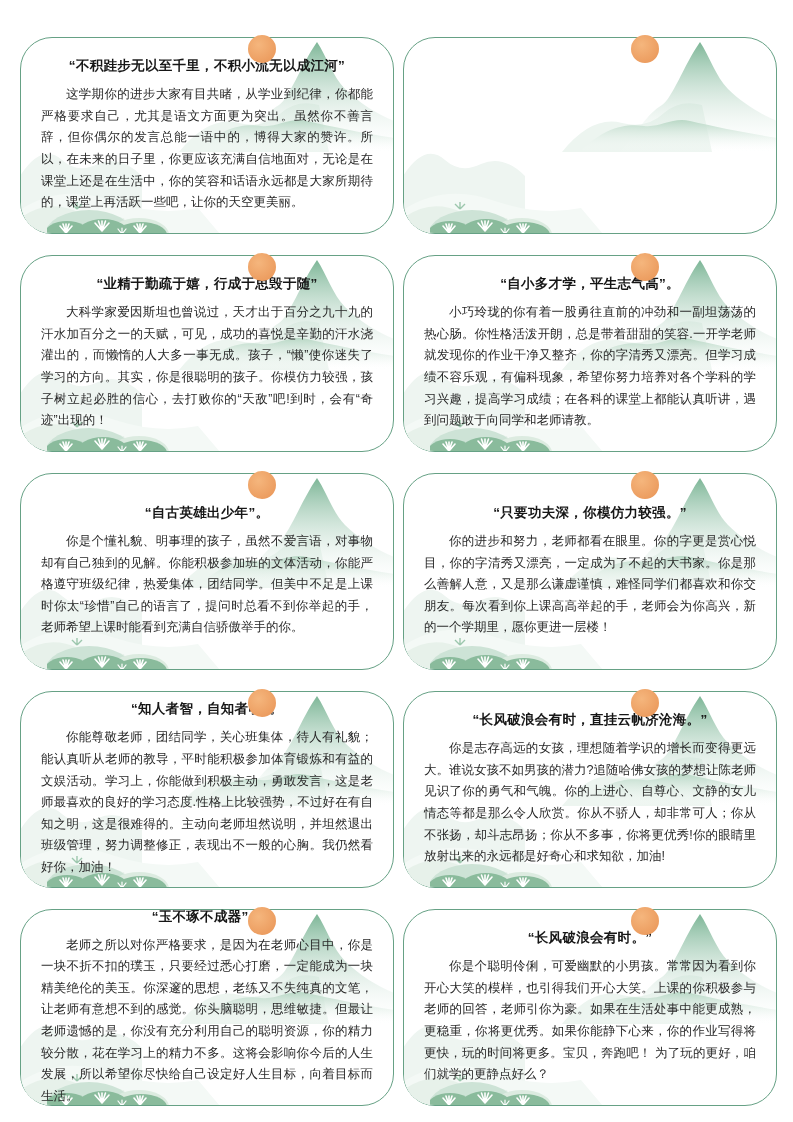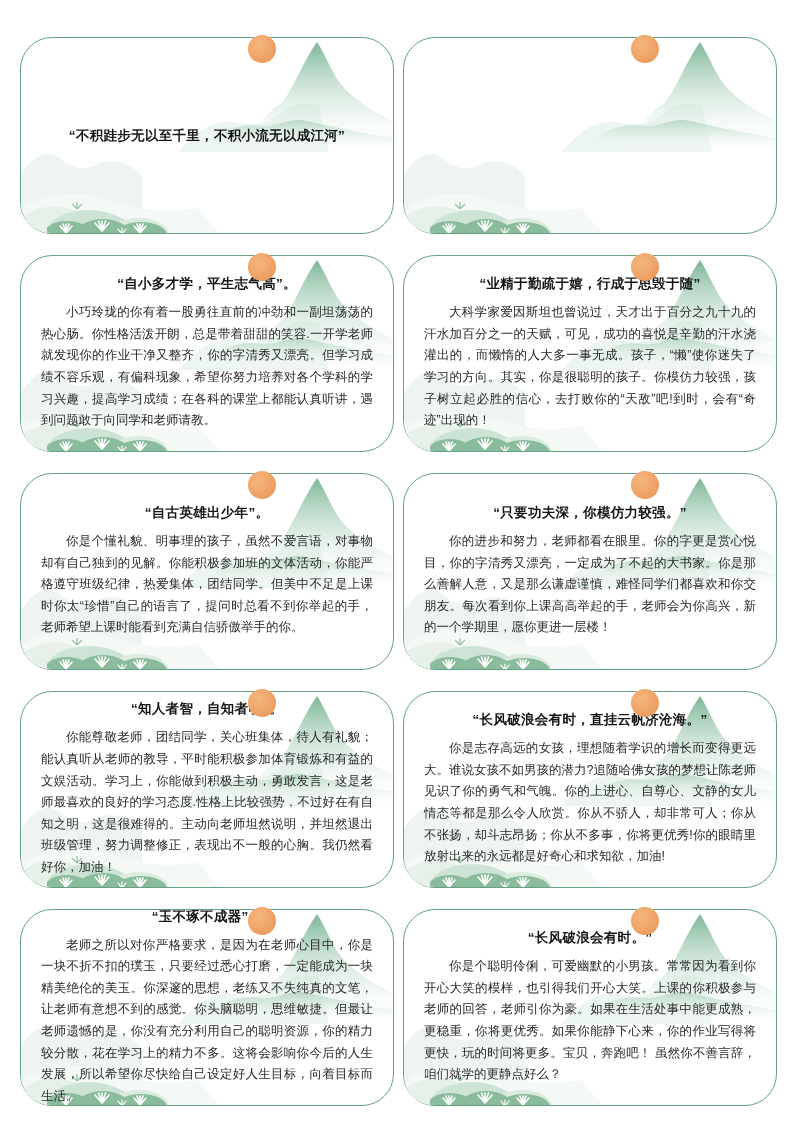--- a/index.html
+++ b/index.html
@@ -110,63 +110,109 @@
         <g stroke="#ffffff" stroke-width="1.6" fill="none" stroke-linecap="round">
           <path transform="translate(19,38)" d="M0,0 L0,-9 M0,0 L-6,-7 M0,0 L6,-7 M0,0 L-3,-9 M0,0 L3,-9"></path>
           <path transform="translate(55,36)" d="M0,0 L0,-10 M0,0 L-7,-8 M0,0 L7,-8 M0,0 L-3.5,-10 M0,0 L3.5,-10"></path>
           <path transform="translate(93,38)" d="M0,0 L0,-9 M0,0 L-6,-7 M0,0 L6,-7 M0,0 L-3,-9 M0,0 L3,-9"></path>
           <path transform="translate(75,39)" d="M0,0 L0,-6 M0,0 L-4,-5 M0,0 L4,-5" stroke-width="1.2"></path>
         </g>
       </svg>
     </div>
     <span class="sun"></span>
     <h2 class="card-title">“不积跬步无以至千里，不积小流无以成江河”</h2>
-  </article>
-
-  <article class="card">
-    <div class="card-bg">
-
-      <svg class="mtn-left" viewBox="0 0 200 120" preserveAspectRatio="none" aria-hidden="true">
-        <path d="M0,62 Q22,28 42,46 Q58,60 78,50 Q100,40 122,62 L122,120 L0,120 Z" fill="#eef5f1"></path>
-        <path d="M0,96 Q42,68 95,88 Q138,102 178,94 L200,120 L0,120 Z" fill="#f4f9f6"></path>
-        <path d="M0,104 Q28,84 58,98 Q82,108 104,104 L110,120 L0,120 Z" fill="#e7f1ea"></path>
-      </svg>
-
-      <svg class="mtn-right" viewBox="0 0 225 115" preserveAspectRatio="none" aria-hidden="true">
-        <defs>
-          <linearGradient id="gm-main" x1="0" y1="0" x2="0" y2="1">
-            <stop offset="0" style="stop-color:var(--mountain-green,#7db697)"></stop>
-            <stop offset="1" style="stop-color:#ffffff;stop-opacity:0.05"></stop>
-          </linearGradient>
-          <linearGradient id="gm-soft" x1="0" y1="0" x2="0" y2="1">
-            <stop offset="0" style="stop-color:var(--mountain-mid,#b9d8c6)"></stop>
-            <stop offset="1" style="stop-color:#ffffff;stop-opacity:0"></stop>
-          </linearGradient>
-        </defs>
-        <path d="M10,115 Q40,78 70,86 Q95,92 112,76 Q128,62 150,68 L160,115 Z" fill="#edf5f0"></path>
-        <path d="M68,115 C84,96 96,76 110,68 C120,62 132,28 148,5 C157,18 164,40 176,52 C190,66 210,78 225,84 L225,115 Z" fill="url(#gm-main)"></path>
-        <path d="M28,115 C50,92 72,86 92,89 C108,91 120,80 138,84 C164,90 194,96 225,101 L225,115 Z" fill="url(#gm-soft)"></path>
-      </svg>
-
-      <svg class="bush" viewBox="0 0 122 40" aria-hidden="true">
-        <ellipse cx="42" cy="40" rx="44" ry="25" fill="var(--bush-light,#cde3d6)"></ellipse>
-        <ellipse cx="92" cy="40" rx="30" ry="17" fill="#dcebe0"></ellipse>
-        <path d="M30,14 l0,-7 M30,14 l-5,-5 M30,14 l5,-5" stroke="#9cc7ad" stroke-width="1.4" fill="none"></path>
-        <ellipse cx="20" cy="40" rx="23" ry="14" fill="var(--bush-green,#8abb9c)"></ellipse>
-        <ellipse cx="56" cy="40" rx="27" ry="16" fill="var(--bush-green,#8abb9c)"></ellipse>
-        <ellipse cx="94" cy="40" rx="26" ry="13" fill="var(--bush-green,#8abb9c)"></ellipse>
-        <g stroke="#ffffff" stroke-width="1.6" fill="none" stroke-linecap="round">
-          <path transform="translate(19,38)" d="M0,0 L0,-9 M0,0 L-6,-7 M0,0 L6,-7 M0,0 L-3,-9 M0,0 L3,-9"></path>
-          <path transform="translate(55,36)" d="M0,0 L0,-10 M0,0 L-7,-8 M0,0 L7,-8 M0,0 L-3.5,-10 M0,0 L3.5,-10"></path>
-          <path transform="translate(93,38)" d="M0,0 L0,-9 M0,0 L-6,-7 M0,0 L6,-7 M0,0 L-3,-9 M0,0 L3,-9"></path>
-          <path transform="translate(75,39)" d="M0,0 L0,-6 M0,0 L-4,-5 M0,0 L4,-5" stroke-width="1.2"></path>
-        </g>
-      </svg>
-    </div>
-    <span class="sun"></span>
+    <p class="card-body">这学期你的进步大家有目共睹，从学业到纪律，你都能严格要求自己，尤其是语文方面更为突出。虽然你不善言辞，但你偶尔的发言总能一语中的，博得大家的赞许。所以，在未来的日子里，你更应该充满自信地面对，无论是在课堂上还是在生活中，你的笑容和话语永远都是大家所期待的，课堂上再活跃一些吧，让你的天空更美丽。</p>
+  </article>
+
+  <article class="card">
+    <div class="card-bg">
+
+      <svg class="mtn-left" viewBox="0 0 200 120" preserveAspectRatio="none" aria-hidden="true">
+        <path d="M0,62 Q22,28 42,46 Q58,60 78,50 Q100,40 122,62 L122,120 L0,120 Z" fill="#eef5f1"></path>
+        <path d="M0,96 Q42,68 95,88 Q138,102 178,94 L200,120 L0,120 Z" fill="#f4f9f6"></path>
+        <path d="M0,104 Q28,84 58,98 Q82,108 104,104 L110,120 L0,120 Z" fill="#e7f1ea"></path>
+      </svg>
+
+      <svg class="mtn-right" viewBox="0 0 225 115" preserveAspectRatio="none" aria-hidden="true">
+        <defs>
+          <linearGradient id="gm-main" x1="0" y1="0" x2="0" y2="1">
+            <stop offset="0" style="stop-color:var(--mountain-green,#7db697)"></stop>
+            <stop offset="1" style="stop-color:#ffffff;stop-opacity:0.05"></stop>
+          </linearGradient>
+          <linearGradient id="gm-soft" x1="0" y1="0" x2="0" y2="1">
+            <stop offset="0" style="stop-color:var(--mountain-mid,#b9d8c6)"></stop>
+            <stop offset="1" style="stop-color:#ffffff;stop-opacity:0"></stop>
+          </linearGradient>
+        </defs>
+        <path d="M10,115 Q40,78 70,86 Q95,92 112,76 Q128,62 150,68 L160,115 Z" fill="#edf5f0"></path>
+        <path d="M68,115 C84,96 96,76 110,68 C120,62 132,28 148,5 C157,18 164,40 176,52 C190,66 210,78 225,84 L225,115 Z" fill="url(#gm-main)"></path>
+        <path d="M28,115 C50,92 72,86 92,89 C108,91 120,80 138,84 C164,90 194,96 225,101 L225,115 Z" fill="url(#gm-soft)"></path>
+      </svg>
+
+      <svg class="bush" viewBox="0 0 122 40" aria-hidden="true">
+        <ellipse cx="42" cy="40" rx="44" ry="25" fill="var(--bush-light,#cde3d6)"></ellipse>
+        <ellipse cx="92" cy="40" rx="30" ry="17" fill="#dcebe0"></ellipse>
+        <path d="M30,14 l0,-7 M30,14 l-5,-5 M30,14 l5,-5" stroke="#9cc7ad" stroke-width="1.4" fill="none"></path>
+        <ellipse cx="20" cy="40" rx="23" ry="14" fill="var(--bush-green,#8abb9c)"></ellipse>
+        <ellipse cx="56" cy="40" rx="27" ry="16" fill="var(--bush-green,#8abb9c)"></ellipse>
+        <ellipse cx="94" cy="40" rx="26" ry="13" fill="var(--bush-green,#8abb9c)"></ellipse>
+        <g stroke="#ffffff" stroke-width="1.6" fill="none" stroke-linecap="round">
+          <path transform="translate(19,38)" d="M0,0 L0,-9 M0,0 L-6,-7 M0,0 L6,-7 M0,0 L-3,-9 M0,0 L3,-9"></path>
+          <path transform="translate(55,36)" d="M0,0 L0,-10 M0,0 L-7,-8 M0,0 L7,-8 M0,0 L-3.5,-10 M0,0 L3.5,-10"></path>
+          <path transform="translate(93,38)" d="M0,0 L0,-9 M0,0 L-6,-7 M0,0 L6,-7 M0,0 L-3,-9 M0,0 L3,-9"></path>
+          <path transform="translate(75,39)" d="M0,0 L0,-6 M0,0 L-4,-5 M0,0 L4,-5" stroke-width="1.2"></path>
+        </g>
+      </svg>
+    </div>
+    <span class="sun"></span>
+  </article>
+
+  <article class="card">
+    <div class="card-bg">
+
+      <svg class="mtn-left" viewBox="0 0 200 120" preserveAspectRatio="none" aria-hidden="true">
+        <path d="M0,62 Q22,28 42,46 Q58,60 78,50 Q100,40 122,62 L122,120 L0,120 Z" fill="#eef5f1"></path>
+        <path d="M0,96 Q42,68 95,88 Q138,102 178,94 L200,120 L0,120 Z" fill="#f4f9f6"></path>
+        <path d="M0,104 Q28,84 58,98 Q82,108 104,104 L110,120 L0,120 Z" fill="#e7f1ea"></path>
+      </svg>
+
+      <svg class="mtn-right" viewBox="0 0 225 115" preserveAspectRatio="none" aria-hidden="true">
+        <defs>
+          <linearGradient id="gm-main" x1="0" y1="0" x2="0" y2="1">
+            <stop offset="0" style="stop-color:var(--mountain-green,#7db697)"></stop>
+            <stop offset="1" style="stop-color:#ffffff;stop-opacity:0.05"></stop>
+          </linearGradient>
+          <linearGradient id="gm-soft" x1="0" y1="0" x2="0" y2="1">
+            <stop offset="0" style="stop-color:var(--mountain-mid,#b9d8c6)"></stop>
+            <stop offset="1" style="stop-color:#ffffff;stop-opacity:0"></stop>
+          </linearGradient>
+        </defs>
+        <path d="M10,115 Q40,78 70,86 Q95,92 112,76 Q128,62 150,68 L160,115 Z" fill="#edf5f0"></path>
+        <path d="M68,115 C84,96 96,76 110,68 C120,62 132,28 148,5 C157,18 164,40 176,52 C190,66 210,78 225,84 L225,115 Z" fill="url(#gm-main)"></path>
+        <path d="M28,115 C50,92 72,86 92,89 C108,91 120,80 138,84 C164,90 194,96 225,101 L225,115 Z" fill="url(#gm-soft)"></path>
+      </svg>
+
+      <svg class="bush" viewBox="0 0 122 40" aria-hidden="true">
+        <ellipse cx="42" cy="40" rx="44" ry="25" fill="var(--bush-light,#cde3d6)"></ellipse>
+        <ellipse cx="92" cy="40" rx="30" ry="17" fill="#dcebe0"></ellipse>
+        <path d="M30,14 l0,-7 M30,14 l-5,-5 M30,14 l5,-5" stroke="#9cc7ad" stroke-width="1.4" fill="none"></path>
+        <ellipse cx="20" cy="40" rx="23" ry="14" fill="var(--bush-green,#8abb9c)"></ellipse>
+        <ellipse cx="56" cy="40" rx="27" ry="16" fill="var(--bush-green,#8abb9c)"></ellipse>
+        <ellipse cx="94" cy="40" rx="26" ry="13" fill="var(--bush-green,#8abb9c)"></ellipse>
+        <g stroke="#ffffff" stroke-width="1.6" fill="none" stroke-linecap="round">
+          <path transform="translate(19,38)" d="M0,0 L0,-9 M0,0 L-6,-7 M0,0 L6,-7 M0,0 L-3,-9 M0,0 L3,-9"></path>
+          <path transform="translate(55,36)" d="M0,0 L0,-10 M0,0 L-7,-8 M0,0 L7,-8 M0,0 L-3.5,-10 M0,0 L3.5,-10"></path>
+          <path transform="translate(93,38)" d="M0,0 L0,-9 M0,0 L-6,-7 M0,0 L6,-7 M0,0 L-3,-9 M0,0 L3,-9"></path>
+          <path transform="translate(75,39)" d="M0,0 L0,-6 M0,0 L-4,-5 M0,0 L4,-5" stroke-width="1.2"></path>
+        </g>
+      </svg>
+    </div>
+    <span class="sun"></span>
+    <h2 class="card-title">“业精于勤疏于嬉，行成于思毁于随”</h2>
+    <p class="card-body">大科学家爱因斯坦也曾说过，天才出于百分之九十九的汗水加百分之一的天赋，可见，成功的喜悦是辛勤的汗水浇灌出的，而懒惰的人大多一事无成。孩子，“懒”使你迷失了学习的方向。其实，你是很聪明的孩子。你模仿力较强，孩子树立起必胜的信心，去打败你的“天敌”吧!到时，会有“奇迹”出现的！</p>
   </article>
 
   <article class="card">
     <div class="card-bg">
 
       <svg class="mtn-left" viewBox="0 0 200 120" preserveAspectRatio="none" aria-hidden="true">
         <path d="M0,62 Q22,28 42,46 Q58,60 78,50 Q100,40 122,62 L122,120 L0,120 Z" fill="#eef5f1"></path>
         <path d="M0,96 Q42,68 95,88 Q138,102 178,94 L200,120 L0,120 Z" fill="#f4f9f6"></path>
         <path d="M0,104 Q28,84 58,98 Q82,108 104,104 L110,120 L0,120 Z" fill="#e7f1ea"></path>
       </svg>
@@ -241,65 +287,20 @@
         <ellipse cx="94" cy="40" rx="26" ry="13" fill="var(--bush-green,#8abb9c)"></ellipse>
         <g stroke="#ffffff" stroke-width="1.6" fill="none" stroke-linecap="round">
           <path transform="translate(19,38)" d="M0,0 L0,-9 M0,0 L-6,-7 M0,0 L6,-7 M0,0 L-3,-9 M0,0 L3,-9"></path>
           <path transform="translate(55,36)" d="M0,0 L0,-10 M0,0 L-7,-8 M0,0 L7,-8 M0,0 L-3.5,-10 M0,0 L3.5,-10"></path>
           <path transform="translate(93,38)" d="M0,0 L0,-9 M0,0 L-6,-7 M0,0 L6,-7 M0,0 L-3,-9 M0,0 L3,-9"></path>
           <path transform="translate(75,39)" d="M0,0 L0,-6 M0,0 L-4,-5 M0,0 L4,-5" stroke-width="1.2"></path>
         </g>
       </svg>
     </div>
     <span class="sun"></span>
-    <h2 class="card-title">“业精于勤疏于嬉，行成于思毁于随”</h2>
-    <p class="card-body">大科学家爱因斯坦也曾说过，天才出于百分之九十九的汗水加百分之一的天赋，可见，成功的喜悦是辛勤的汗水浇灌出的，而懒惰的人大多一事无成。孩子，“懒”使你迷失了学习的方向。其实，你是很聪明的孩子。你模仿力较强，孩子树立起必胜的信心，去打败你的“天敌”吧!到时，会有“奇迹”出现的！</p>
-  </article>
-
-  <article class="card">
-    <div class="card-bg">
-
-      <svg class="mtn-left" viewBox="0 0 200 120" preserveAspectRatio="none" aria-hidden="true">
-        <path d="M0,62 Q22,28 42,46 Q58,60 78,50 Q100,40 122,62 L122,120 L0,120 Z" fill="#eef5f1"></path>
-        <path d="M0,96 Q42,68 95,88 Q138,102 178,94 L200,120 L0,120 Z" fill="#f4f9f6"></path>
-        <path d="M0,104 Q28,84 58,98 Q82,108 104,104 L110,120 L0,120 Z" fill="#e7f1ea"></path>
-      </svg>
-
-      <svg class="mtn-right" viewBox="0 0 225 115" preserveAspectRatio="none" aria-hidden="true">
-        <defs>
-          <linearGradient id="gm-main" x1="0" y1="0" x2="0" y2="1">
-            <stop offset="0" style="stop-color:var(--mountain-green,#7db697)"></stop>
-            <stop offset="1" style="stop-color:#ffffff;stop-opacity:0.05"></stop>
-          </linearGradient>
-          <linearGradient id="gm-soft" x1="0" y1="0" x2="0" y2="1">
-            <stop offset="0" style="stop-color:var(--mountain-mid,#b9d8c6)"></stop>
-            <stop offset="1" style="stop-color:#ffffff;stop-opacity:0"></stop>
-          </linearGradient>
-        </defs>
-        <path d="M10,115 Q40,78 70,86 Q95,92 112,76 Q128,62 150,68 L160,115 Z" fill="#edf5f0"></path>
-        <path d="M68,115 C84,96 96,76 110,68 C120,62 132,28 148,5 C157,18 164,40 176,52 C190,66 210,78 225,84 L225,115 Z" fill="url(#gm-main)"></path>
-        <path d="M28,115 C50,92 72,86 92,89 C108,91 120,80 138,84 C164,90 194,96 225,101 L225,115 Z" fill="url(#gm-soft)"></path>
-      </svg>
-
-      <svg class="bush" viewBox="0 0 122 40" aria-hidden="true">
-        <ellipse cx="42" cy="40" rx="44" ry="25" fill="var(--bush-light,#cde3d6)"></ellipse>
-        <ellipse cx="92" cy="40" rx="30" ry="17" fill="#dcebe0"></ellipse>
-        <path d="M30,14 l0,-7 M30,14 l-5,-5 M30,14 l5,-5" stroke="#9cc7ad" stroke-width="1.4" fill="none"></path>
-        <ellipse cx="20" cy="40" rx="23" ry="14" fill="var(--bush-green,#8abb9c)"></ellipse>
-        <ellipse cx="56" cy="40" rx="27" ry="16" fill="var(--bush-green,#8abb9c)"></ellipse>
-        <ellipse cx="94" cy="40" rx="26" ry="13" fill="var(--bush-green,#8abb9c)"></ellipse>
-        <g stroke="#ffffff" stroke-width="1.6" fill="none" stroke-linecap="round">
-          <path transform="translate(19,38)" d="M0,0 L0,-9 M0,0 L-6,-7 M0,0 L6,-7 M0,0 L-3,-9 M0,0 L3,-9"></path>
-          <path transform="translate(55,36)" d="M0,0 L0,-10 M0,0 L-7,-8 M0,0 L7,-8 M0,0 L-3.5,-10 M0,0 L3.5,-10"></path>
-          <path transform="translate(93,38)" d="M0,0 L0,-9 M0,0 L-6,-7 M0,0 L6,-7 M0,0 L-3,-9 M0,0 L3,-9"></path>
-          <path transform="translate(75,39)" d="M0,0 L0,-6 M0,0 L-4,-5 M0,0 L4,-5" stroke-width="1.2"></path>
-        </g>
-      </svg>
-    </div>
-    <span class="sun"></span>
     <h2 class="card-title">“自古英雄出少年”。</h2>
     <p class="card-body">你是个懂礼貌、明事理的孩子，虽然不爱言语，对事物却有自己独到的见解。你能积极参加班的文体活动，你能严格遵守班级纪律，热爱集体，团结同学。但美中不足是上课时你太“珍惜”自己的语言了，提问时总看不到你举起的手，老师希望上课时能看到充满自信骄傲举手的你。</p>
   </article>
 
   <article class="card">
     <div class="card-bg">
 
       <svg class="mtn-left" viewBox="0 0 200 120" preserveAspectRatio="none" aria-hidden="true">
         <path d="M0,62 Q22,28 42,46 Q58,60 78,50 Q100,40 122,62 L122,120 L0,120 Z" fill="#eef5f1"></path>
         <path d="M0,96 Q42,68 95,88 Q138,102 178,94 L200,120 L0,120 Z" fill="#f4f9f6"></path>
@@ -512,16 +513,16 @@
         <g stroke="#ffffff" stroke-width="1.6" fill="none" stroke-linecap="round">
           <path transform="translate(19,38)" d="M0,0 L0,-9 M0,0 L-6,-7 M0,0 L6,-7 M0,0 L-3,-9 M0,0 L3,-9"></path>
           <path transform="translate(55,36)" d="M0,0 L0,-10 M0,0 L-7,-8 M0,0 L7,-8 M0,0 L-3.5,-10 M0,0 L3.5,-10"></path>
           <path transform="translate(93,38)" d="M0,0 L0,-9 M0,0 L-6,-7 M0,0 L6,-7 M0,0 L-3,-9 M0,0 L3,-9"></path>
           <path transform="translate(75,39)" d="M0,0 L0,-6 M0,0 L-4,-5 M0,0 L4,-5" stroke-width="1.2"></path>
         </g>
       </svg>
     </div>
     <span class="sun"></span>
     <h2 class="card-title">“长风破浪会有时。”</h2>
-    <p class="card-body">你是个聪明伶俐，可爱幽默的小男孩。常常因为看到你开心大笑的模样，也引得我们开心大笑。上课的你积极参与老师的回答，老师引你为豪。如果在生活处事中能更成熟，更稳重，你将更优秀。如果你能静下心来，你的作业写得将更快，玩的时间将更多。宝贝，奔跑吧！ 虽然你不善言辞，咱们就学的更静点好么？</p>
+    <p class="card-body">你是个聪明伶俐，可爱幽默的小男孩。常常因为看到你开心大笑的模样，也引得我们开心大笑。上课的你积极参与老师的回答，老师引你为豪。如果在生活处事中能更成熟，更稳重，你将更优秀。如果你能静下心来，你的作业写得将更快，玩的时间将更多。宝贝，奔跑吧！ 为了玩的更好，咱们就学的更静点好么？</p>
   </article>
 </section>
 </main>
 
 </body></html>

